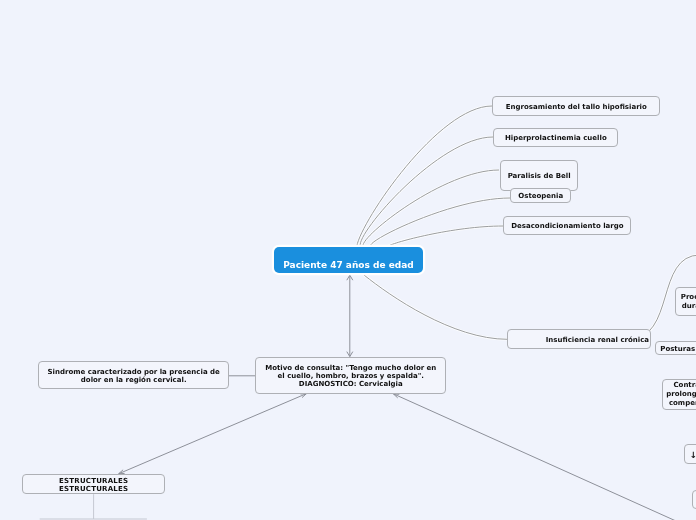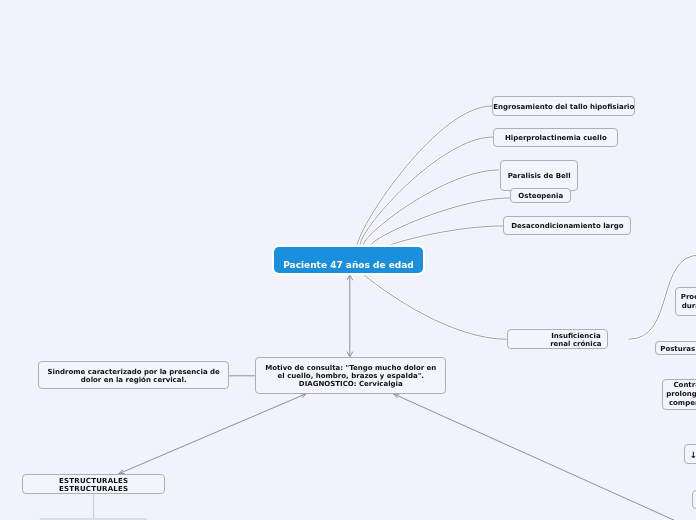--- a/index.html
+++ b/index.html
@@ -70,26 +70,26 @@
     <path d="M118.6,473.8 L306.5,393.6 M123.1,469.8 L118.6,473.8 L124.6,473.4 M302.0,397.6 L306.5,393.6 L300.5,394.0"></path>
     <path d="M393.3,393.8 L676,521 M399.3,394.3 L393.3,393.8 L397.7,397.9"></path>
   </g>
   <g stroke="#c5c8d2" stroke-width="1" fill="none">
     <path d="M93.6,494.2 L93.6,519 M39.7,519 L146.9,519"></path>
   </g>
 </svg>
 
 <div class="node root" style="left:274px;top:247px;width:149px;height:26px;">Paciente 47 años de edad</div>
 
-<div class="node" style="left:492.3px;top:96.1px;width:143px;height:20.1px;">Engrosamiento del tallo hipofisiario</div>
+<div class="node" style="left:492.3px;top:96.1px;width:168px;height:20.1px;">Engrosamiento del tallo hipofisiario</div>
 <div class="node" style="left:493.3px;top:127.7px;width:125px;height:19.1px;">Hiperprolactinemia cuello</div>
 <div class="node" style="left:499.9px;top:160.4px;width:78.4px;height:31px;">Paralisis de Bell</div>
 <div class="node" style="left:510.4px;top:188.2px;width:60.8px;height:15px;">Osteopenia</div>
 <div class="node" style="left:503.4px;top:216.2px;width:128px;height:19.2px;">Desacondicionamiento largo</div>
-<div class="node" style="left:507.4px;top:329.4px;width:101px;height:19.4px;padding-left:36px;">Insuficiencia renal crónica</div>
+<div class="node" style="left:507.4px;top:329.4px;width:144px;height:19.4px;padding-left:36px;">Insuficiencia renal crónica</div>
 
 <div class="node" style="left:255.2px;top:356.5px;width:191.2px;height:37.5px;">Motivo de consulta: "Tengo mucho dolor en
 el cuello, hombro, brazos y espalda".
 DIAGNOSTICO: Cervicalgia</div>
 <div class="node" style="left:38.3px;top:361.3px;width:190.8px;height:27.9px;">Sindrome caracterizado por la presencia de
 dolor en la región cervical.</div>
 <div class="node" style="left:22.4px;top:474.4px;width:142.6px;height:19.8px;letter-spacing:0.22px;">ESTRUCTURALES ESTRUCTURALES</div>
 
 <div class="node" style="left:675.4px;top:286.6px;width:97px;height:29.5px;line-height:9px;">Proceso degenerativo
 durante largo tiempo</div>

